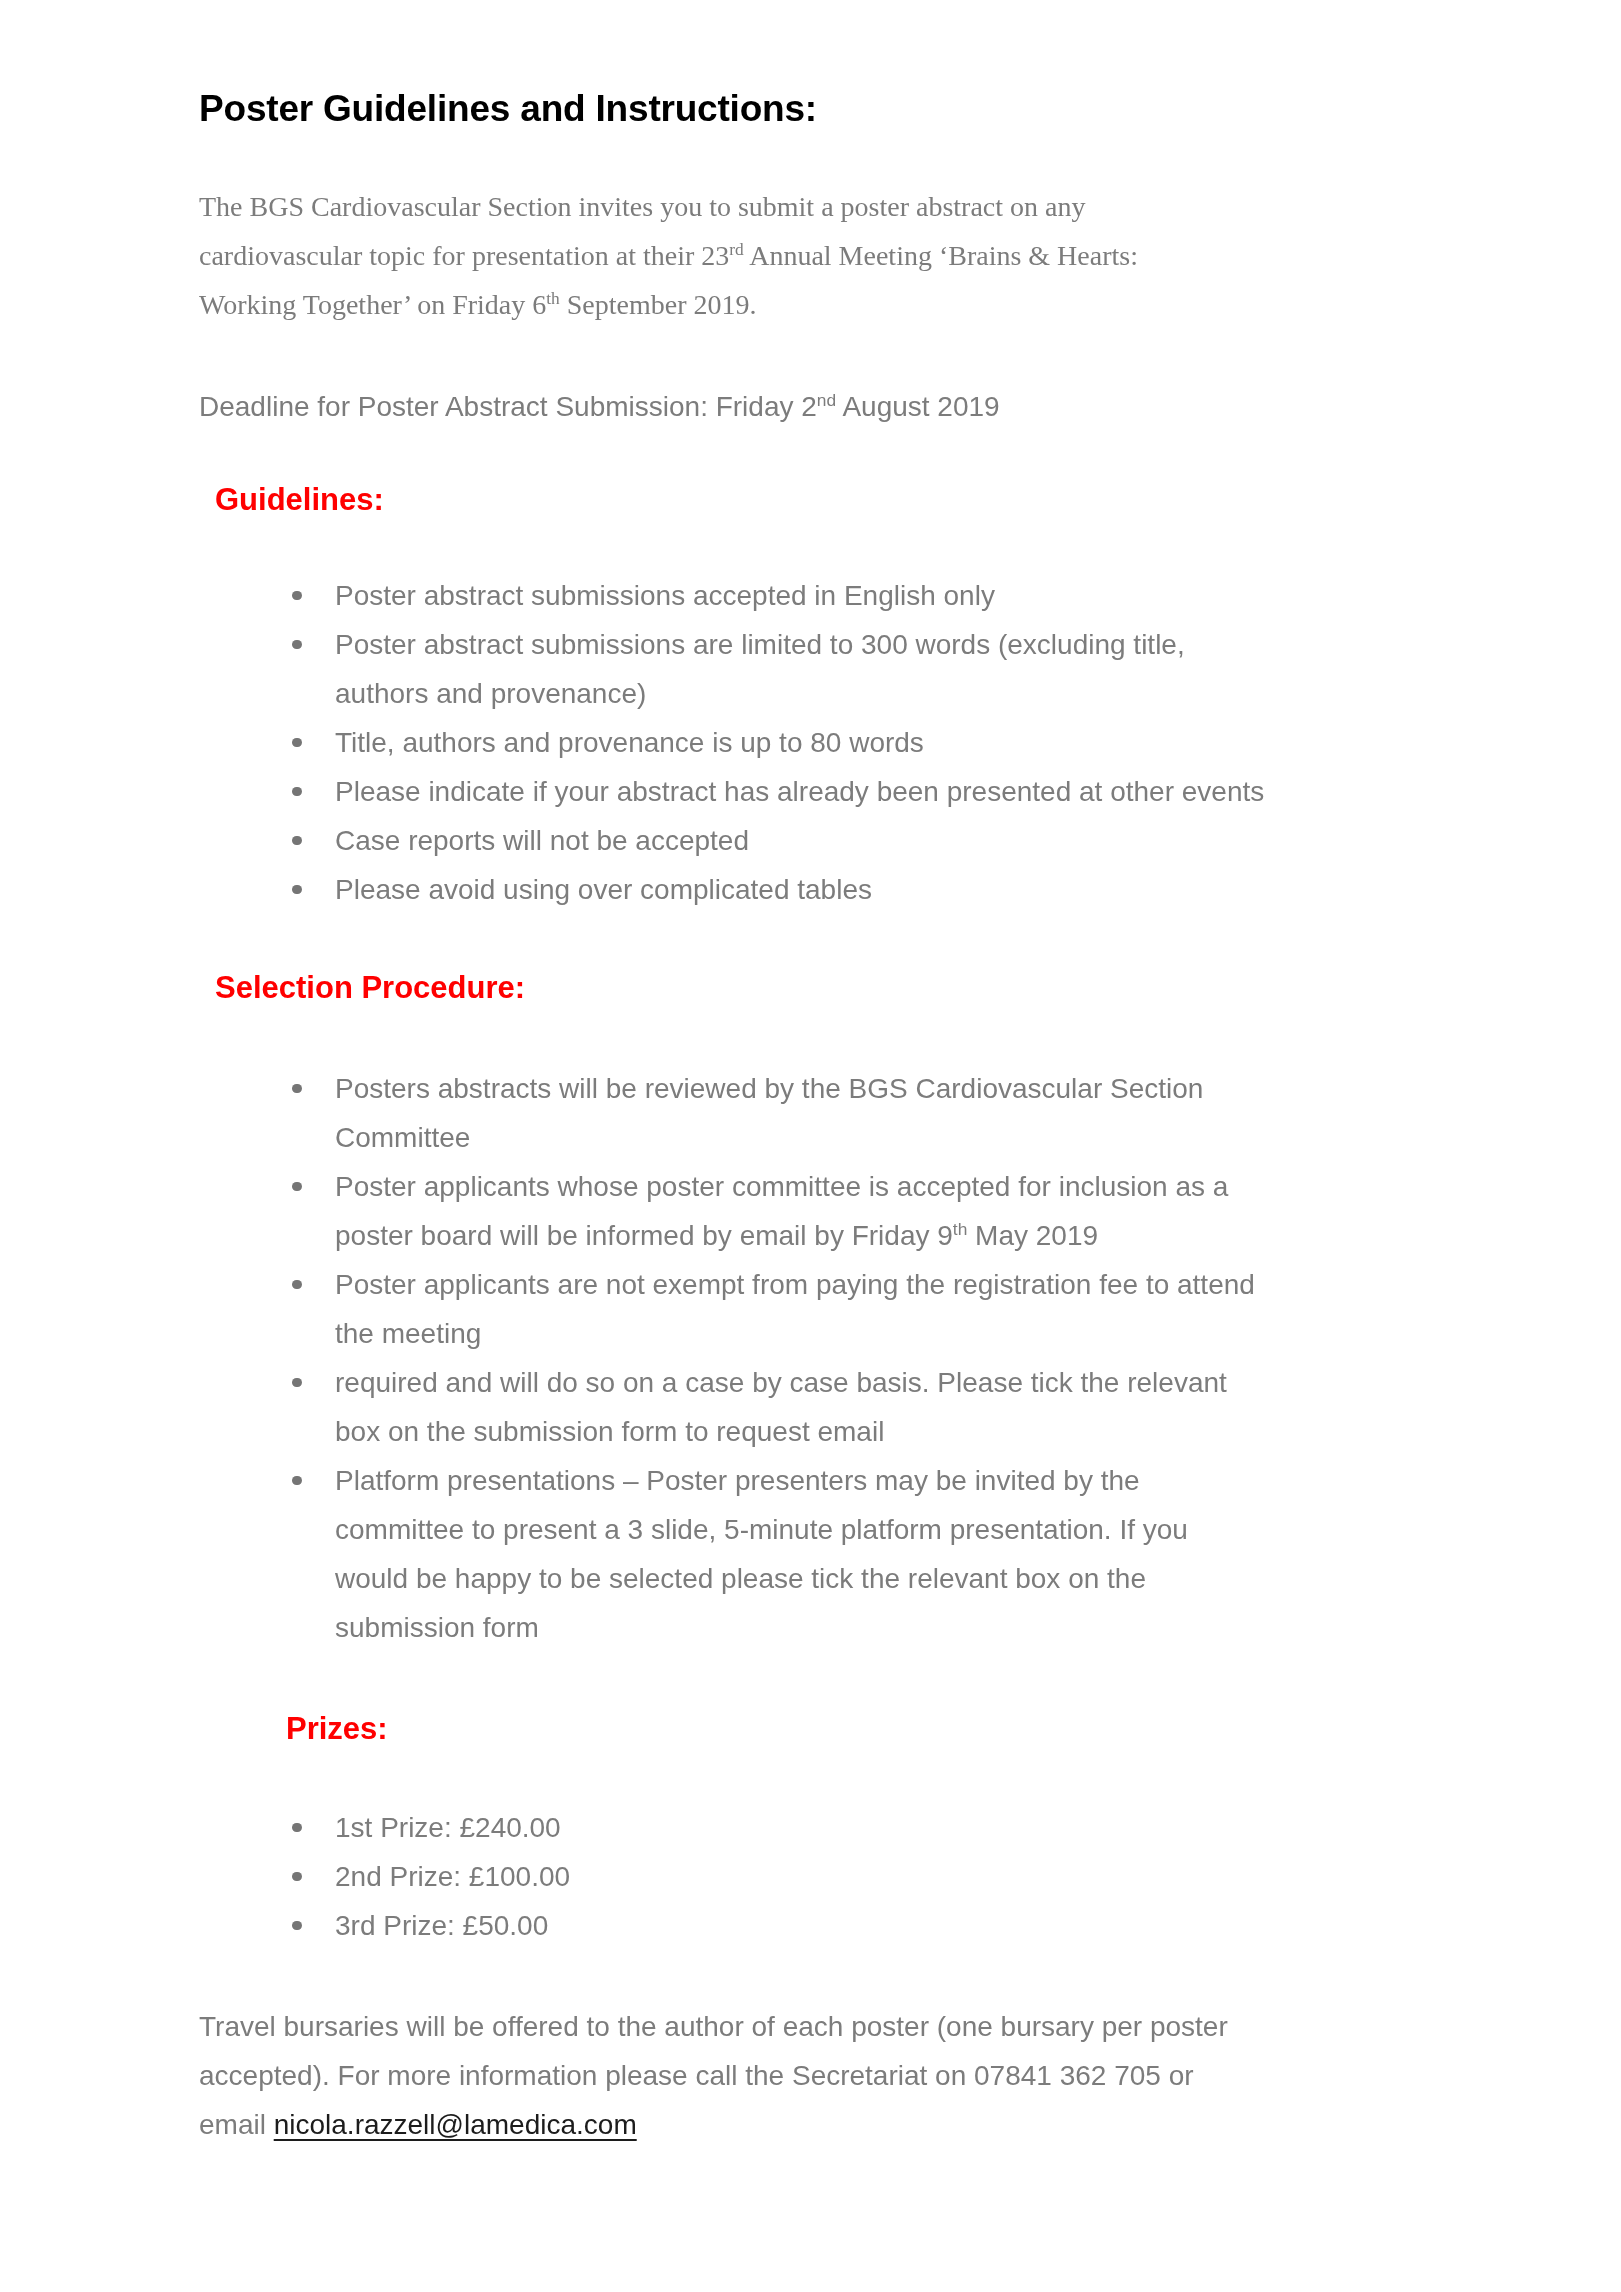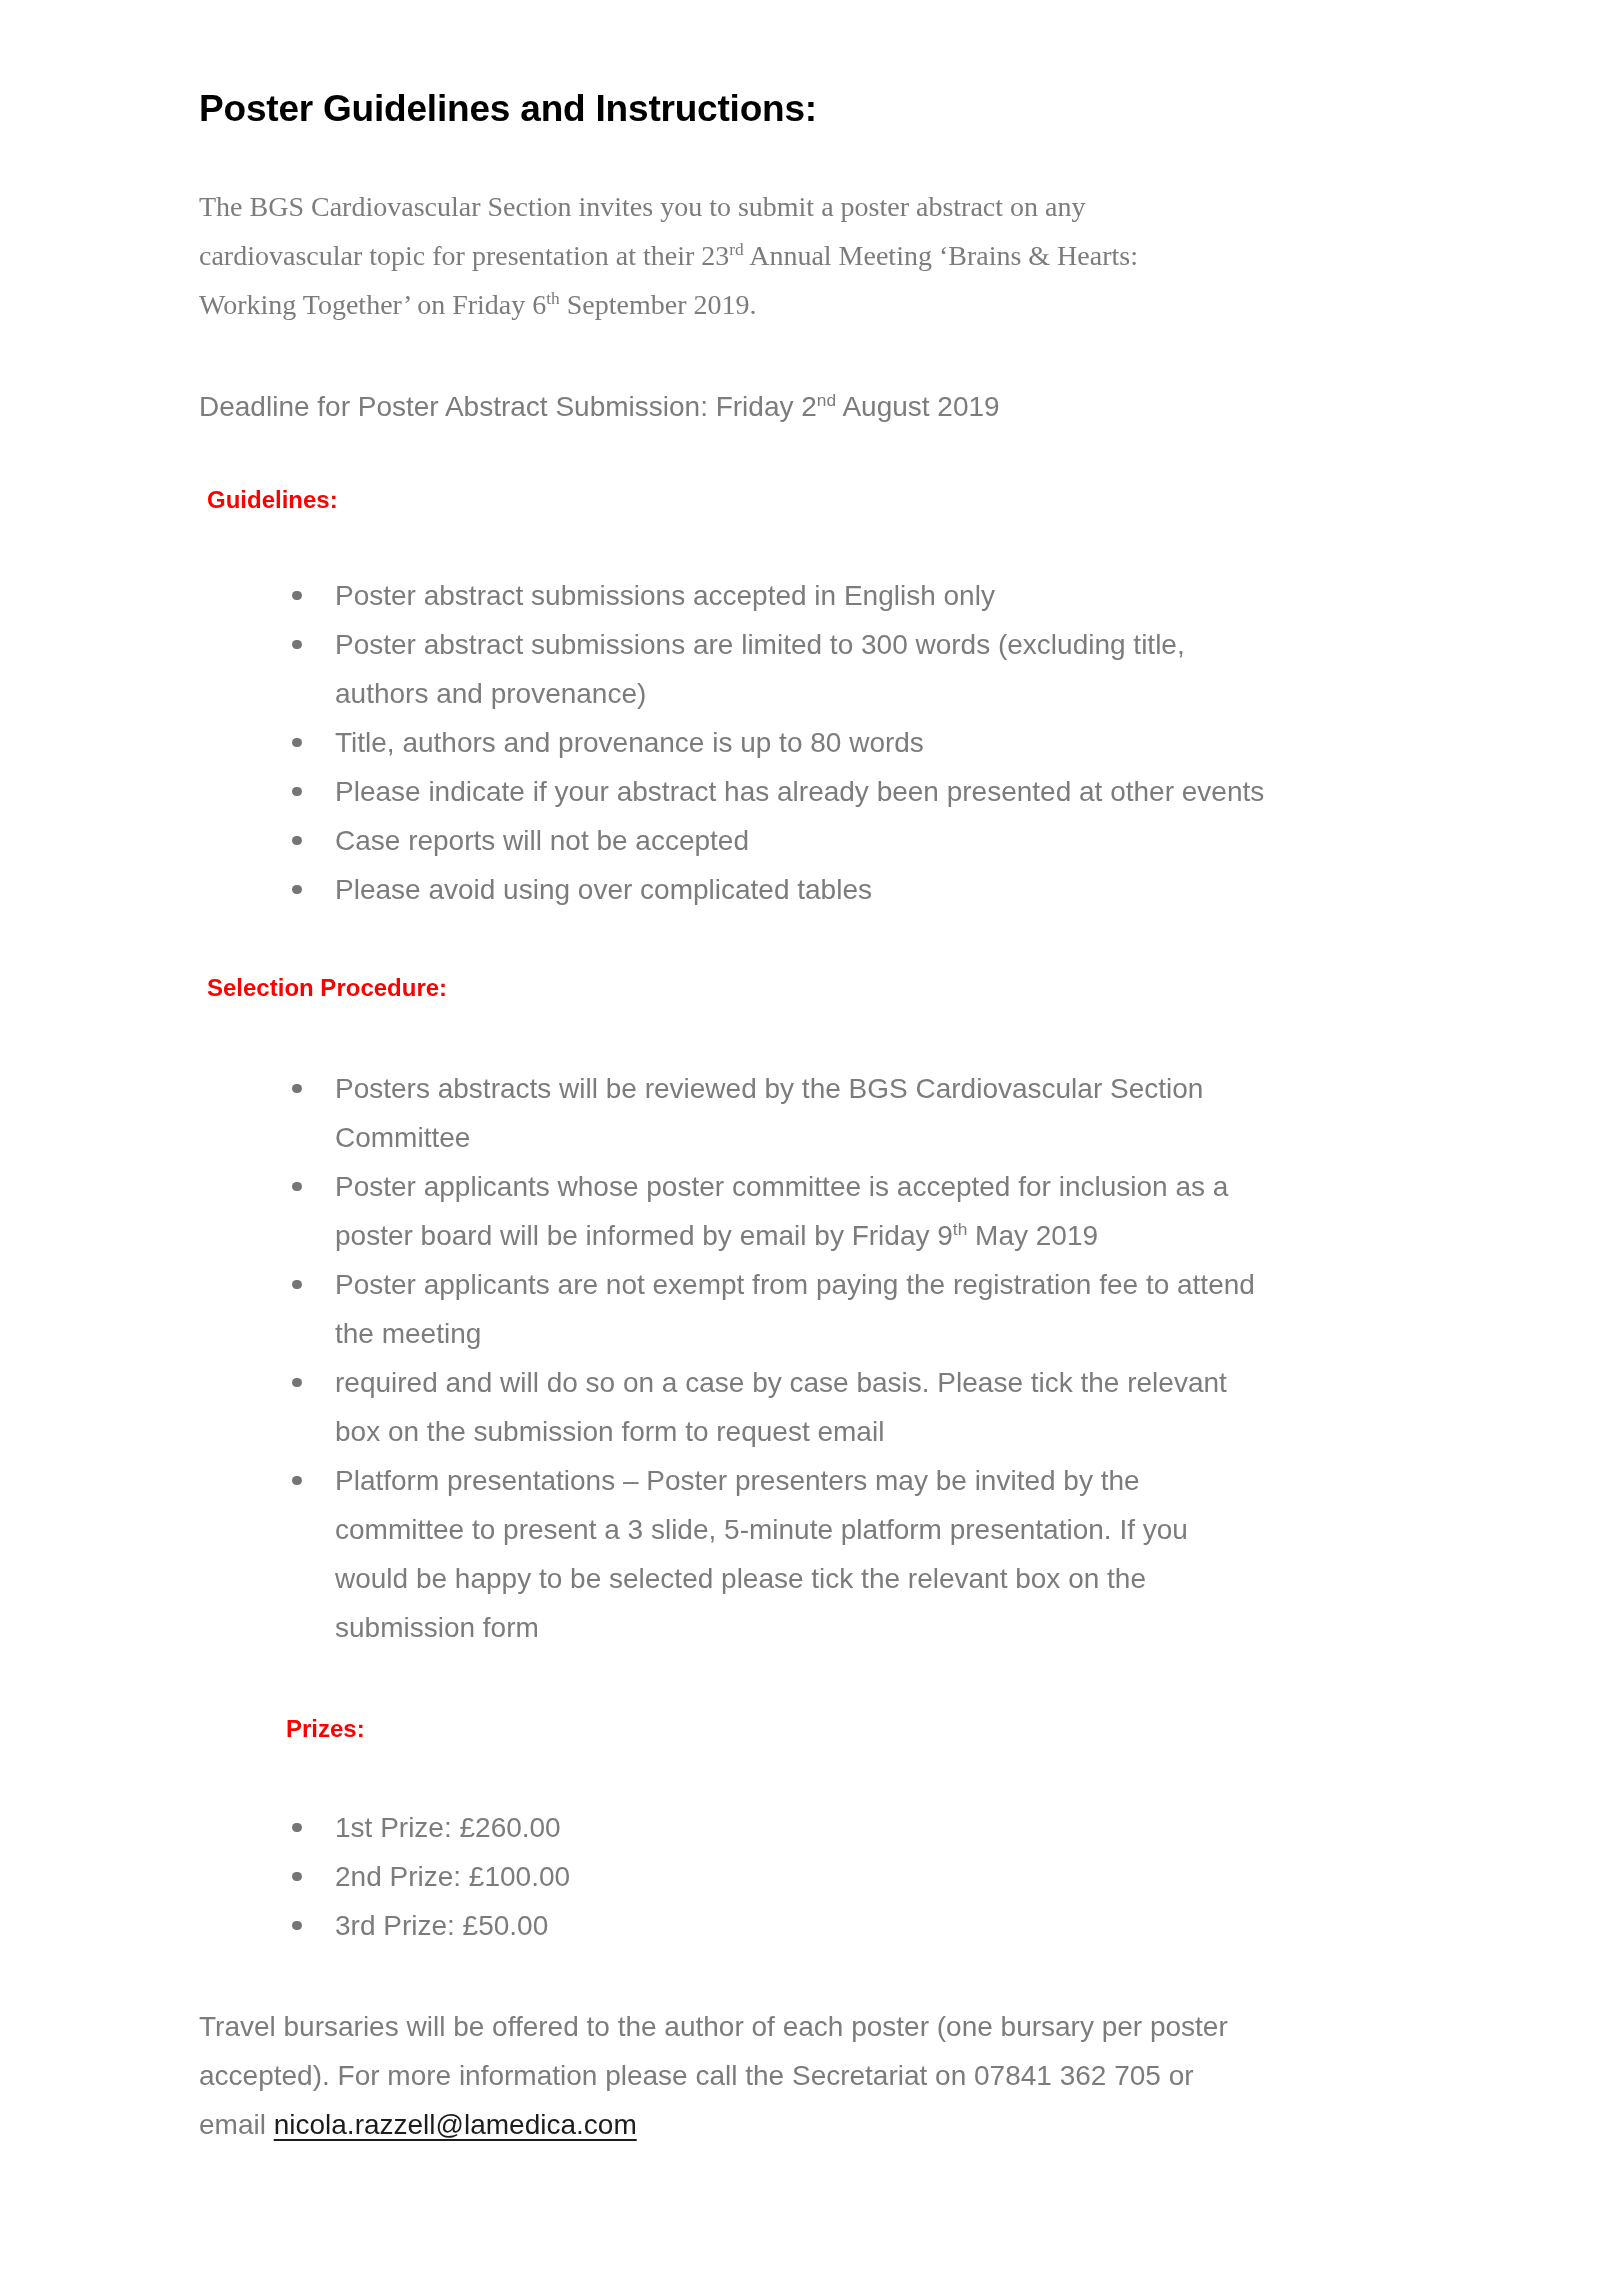--- a/index.html
+++ b/index.html
@@ -30,22 +30,22 @@
     letter-spacing:-0.2px;
     white-space:nowrap;
   }
   p.para{
     margin:0;
     font-size:28px;line-height:49px;
     color:var(--body-color);
   }
   .line{display:block;white-space:nowrap;}
   h2.heading{
-    margin:8px;
-    font-size:24px;line-height:39px;
+    margin:16px;
+    font-size:31px;line-height:39px;
     font-weight:bold;color:var(--accent-red);
     white-space:nowrap;
   }
   h2.heading.indent{margin-left:87px;}
   ul.bullets{
     list-style:none;
     margin:0;padding:0 0 0 91px;
   }
   li.item{
     position:relative;
@@ -140,21 +140,21 @@
           <span class="line"><span>Platform presentations – Poster presenters may be invited by the</span></span>
           <span class="line"><span>committee to present a 3 slide, 5-minute platform presentation. If you</span></span>
           <span class="line"><span>would be happy to be selected please tick the relevant box on the</span></span>
           <span class="line"><span>submission form</span></span>
         </li>
       </ul>
       <h2 class="heading indent" style="margin-bottom: 55px;">Prizes:</h2>
       <ul class="bullets" style="margin-bottom: 52px;">
         <li class="item">
           <span class="dot"></span>
-          <span class="line"><span>1st Prize: £260.00</span></span>
+          <span class="line"><span>1st Prize: £240.00</span></span>
         </li>
         <li class="item">
           <span class="dot"></span>
           <span class="line"><span>2nd Prize: £100.00</span></span>
         </li>
         <li class="item">
           <span class="dot"></span>
           <span class="line"><span>3rd Prize: £50.00</span></span>
         </li>
       </ul>

